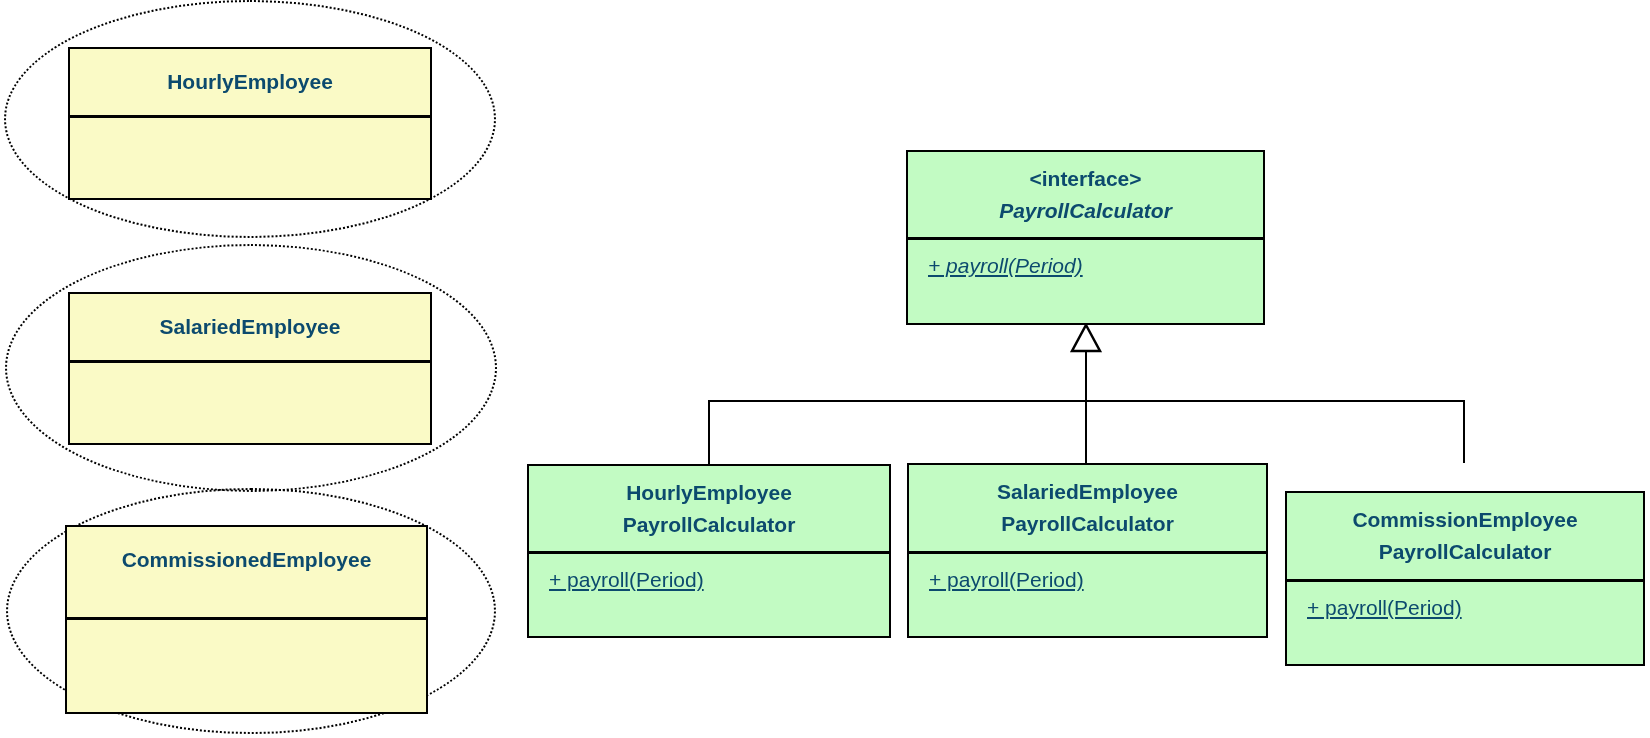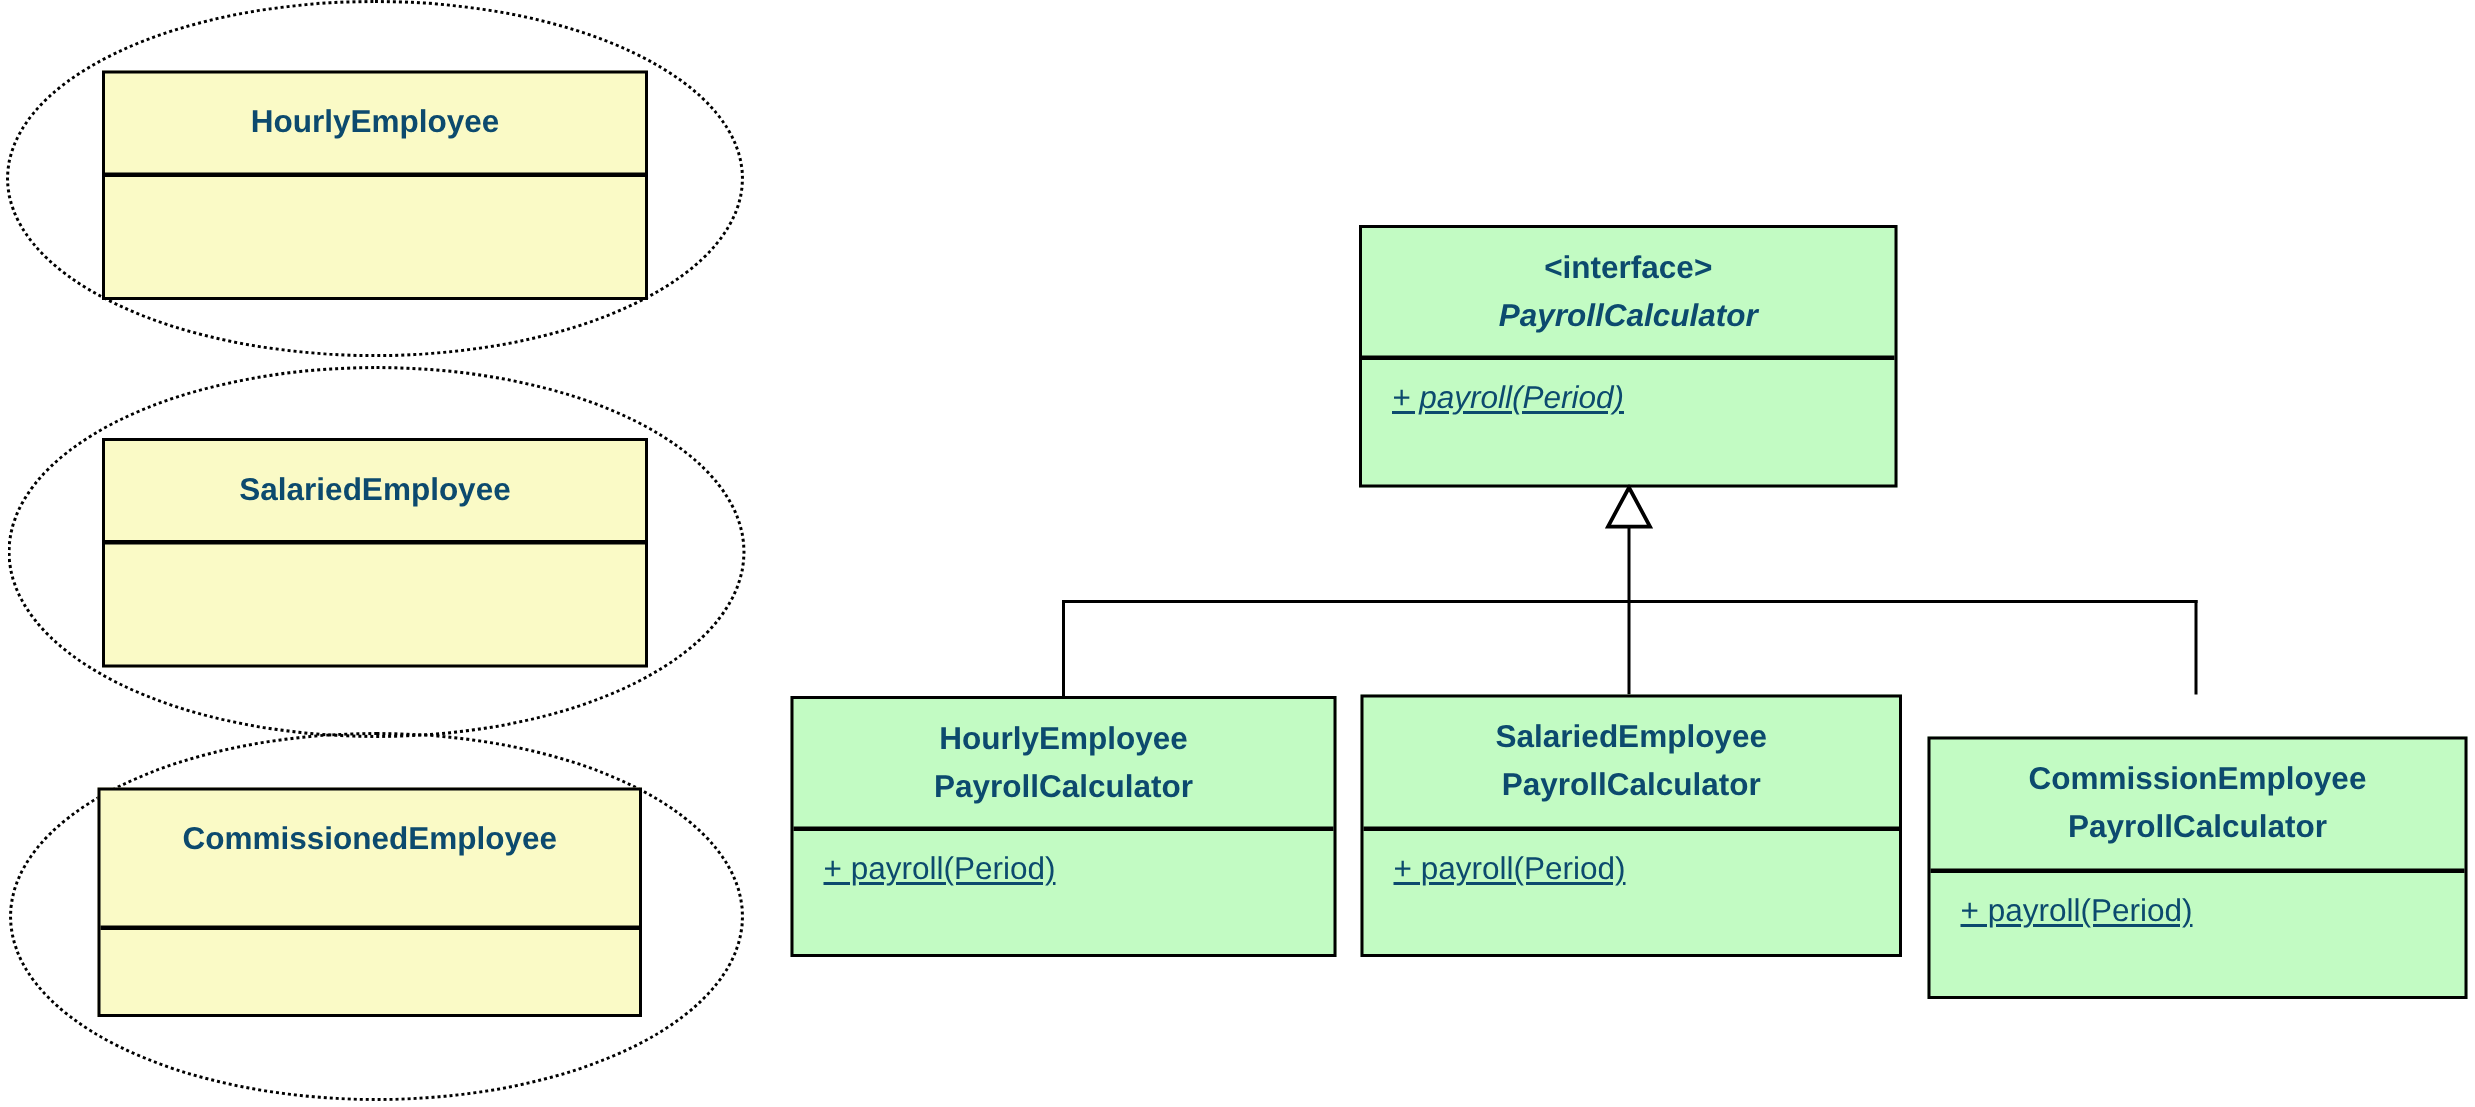--- a/index.html
+++ b/index.html
@@ -72,21 +72,21 @@
     <div class="uml-body"></div>
   </div>
 
   <div class="uml-box yellow" style="left:68px; top:292px; width:364px; height:153px;">
     <div class="uml-title" style="height:66px;">
       <span>SalariedEmployee</span>
     </div>
     <div class="uml-body"></div>
   </div>
 
-  <div class="uml-box yellow" style="left:65px; top:525px; width:363px; height:153px;gap:24px;">
+  <div class="uml-box yellow" style="left:65px; top:525px; width:363px; height:189px;gap:24px;">
     <div class="uml-title" style="height:66px;">
       <span>CommissionedEmployee</span>
     </div>
     <div class="uml-body"></div>
   </div>
 
   <div class="uml-box green" style="left:906px; top:150px; width:359px; height:175px;">
     <div class="uml-title" style="height:85px;">
       <span>&lt;interface&gt;</span>
       <span class="italic">PayrollCalculator</span>

